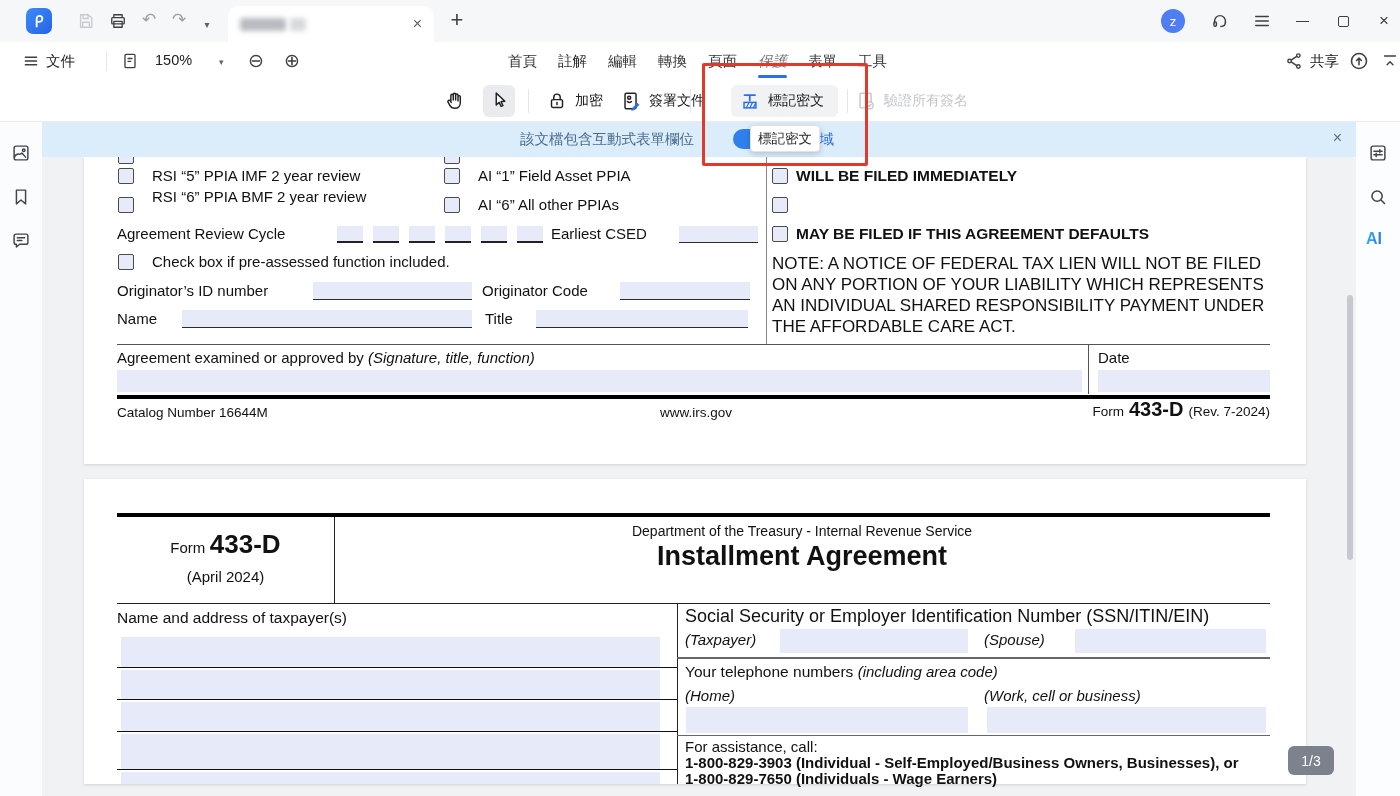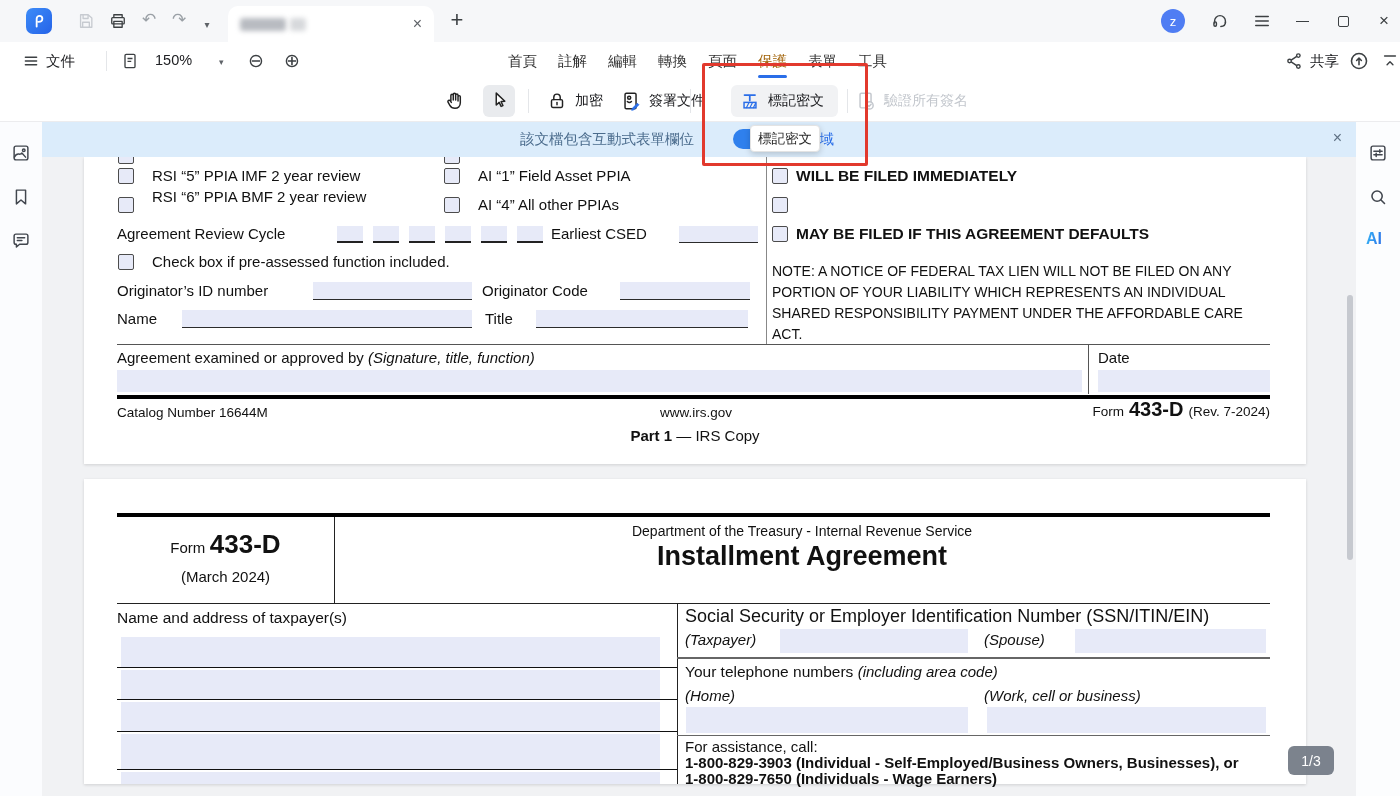--- a/index.html
+++ b/index.html
@@ -22,21 +22,21 @@
   .tab-close { margin-left:auto; color:#5f6368; font-size:16px; line-height:16px; cursor:default; }
   .newtab { position:absolute; left:444px; top:7px; font-size:22px; color:#3c4043; width:26px; text-align:center; }
   .avatar { position:absolute; left:1161px; top:9px; width:24px; height:24px; border-radius:50%;
             background:#4f7df3; color:#fff; font-size:13px; display:flex; align-items:center; justify-content:center; }
   .winbtn { position:absolute; top:9px; width:24px; height:24px; display:flex; align-items:center; justify-content:center; color:#3c4043; }
 
   
   .menubar { position:absolute; left:0; top:42px; width:1400px; height:38px; background:#fff; }
   .mb-txt { font-size:14.5px; color:#202124; }
   .mtab { position:relative; height:38px; display:flex; align-items:center; font-size:14.5px; color:#333; padding:0 0; }
-  .mtab.active { color:#a16207; }
+  .mtab.active { color:#737373;font-style:italic; }
   .mtab .tabline { position:absolute; left:0; right:0; bottom:2px; height:3px; border-radius:2px; background:#2a6ee8; }
   .vdiv { position:absolute; width:1px; background:#e4e6e9; }
 
   
   .toolbar { position:absolute; left:0; top:80px; width:1400px; height:42px; background:#fff; border-bottom:1px solid #ececee; }
   .tool { position:absolute; top:0; height:42px; display:flex; align-items:center; gap:7px; font-size:14px; color:#202124; }
   .tool.dis { color:#c3c7cd; }
   .tool-ic { width:22px; height:22px; }
   .selbox { position:absolute; left:483px; top:5px; width:32px; height:32px; background:#e9ebee; border-radius:6px; }
   .redactbg { position:absolute; left:731px; top:5px; width:107px; height:32px; background:#f1f2f4; border-radius:6px; }
@@ -306,21 +306,21 @@
       <div class="cb" style="left:360px;top:-9px"></div>
 
       <div class="cb" style="left:34px;top:11px"></div>
       <div class="t15" style="left:68px;top:10px">RSI “5” PPIA IMF 2 year review</div>
       <div class="cb" style="left:360px;top:11px"></div>
       <div class="t15" style="left:394px;top:10px">AI “1” Field Asset PPIA</div>
 
       <div class="cb" style="left:34px;top:40px"></div>
       <div class="t15" style="left:68px;top:31px">RSI “6” PPIA BMF 2 year review</div>
       <div class="cb" style="left:360px;top:40px"></div>
-      <div class="t15" style="left:394px;top:39px">AI “4” All other PPIAs</div>
+      <div class="t15" style="left:394px;top:39px">AI “6” All other PPIAs</div>
 
       <div class="t15" style="left:33px;top:68px">Agreement Review Cycle</div>
       <div class="cyc" style="left:253px;top:69px"></div>
       <div class="cyc" style="left:289px;top:69px"></div>
       <div class="cyc" style="left:325px;top:69px"></div>
       <div class="cyc" style="left:361px;top:69px"></div>
       <div class="cyc" style="left:397px;top:69px"></div>
       <div class="cyc" style="left:433px;top:69px"></div>
       <div class="t15" style="left:467px;top:68px">Earliest CSED</div>
       <div class="fld ul" style="left:595px;top:69px;width:79px;height:17px"></div>
@@ -336,52 +336,48 @@
       <div class="t15" style="left:33px;top:153px">Name</div>
       <div class="fld ul" style="left:98px;top:153px;width:290px;height:18px"></div>
       <div class="t15" style="left:401px;top:153px">Title</div>
       <div class="fld ul" style="left:452px;top:153px;width:212px;height:18px"></div>
 
       <div class="cb" style="left:688px;top:11px"></div>
       <div class="t15b" style="left:712px;top:10px">WILL BE FILED IMMEDIATELY</div>
       <div class="cb" style="left:688px;top:40px"></div>
       <div class="cb" style="left:688px;top:69px"></div>
       <div class="t15b" style="left:712px;top:68px">MAY BE FILED IF THIS AGREEMENT DEFAULTS</div>
-      <div class="t15" style="left:688px;top:104px;width:497px;white-space:normal;font-size:14px;line-height:21px">NOTE: A NOTICE OF FEDERAL TAX LIEN WILL NOT BE FILED ON ANY PORTION OF YOUR LIABILITY WHICH REPRESENTS AN INDIVIDUAL SHARED RESPONSIBILITY PAYMENT UNDER THE AFFORDABLE CARE ACT.</div>
+      <div class="t15" style="left:688px;top:96px;width:497px;white-space:normal;font-size:17px;line-height:21px">NOTE: A NOTICE OF FEDERAL TAX LIEN WILL NOT BE FILED ON ANY PORTION OF YOUR LIABILITY WHICH REPRESENTS AN INDIVIDUAL SHARED RESPONSIBILITY PAYMENT UNDER THE AFFORDABLE CARE ACT.</div>
 
       <div class="vline" style="left:682px;top:0;height:188px;background:#888"></div>
       <div class="hline" style="left:33px;top:187px;width:1153px"></div>
       <div class="t15" style="left:33px;top:192px"><span>Agreement examined or approved by</span> <span class="ti">(Signature, title, function)</span></div>
       <div class="vline" style="left:1004px;top:187px;height:50px"></div>
       <div class="t15" style="left:1014px;top:192px">Date</div>
       <div class="fld" style="left:33px;top:213px;width:965px;height:22px"></div>
       <div class="fld" style="left:1014px;top:213px;width:172px;height:22px"></div>
       <div class="thick" style="left:33px;top:238px;width:1153px"></div>
 
       <div class="t15" style="left:33px;top:247px;font-size:13.5px">Catalog Number 16644M</div>
       <div class="t15" style="left:576px;top:247px;font-size:13.5px">www.irs.gov</div>
       <div class="abs" style="right:36px;top:241px;display:flex;align-items:baseline;gap:5px;color:#111">
         <span style="font-size:13.5px">Form</span>
         <span style="font-size:20px;font-weight:700">433-D</span>
         <span style="font-size:13.5px">(Rev. 7-2024)</span>
       </div>
-      <div class="abs" style="left:0;right:0;top:270px;text-align:center;font-size:15px;color:#111">
-        <span style="font-weight:700">Part 1</span>
-        <span>— IRS Copy</span>
-      </div>
     </div>
 
     <div class="page" style="top:322px;height:305px">
       <div class="thick" style="left:33px;top:34px;width:1153px"></div>
       <div class="vline" style="left:250px;top:38px;height:86px;background:#222"></div>
       <div class="hline" style="left:33px;top:124px;width:1153px;background:#222"></div>
 
       <div class="abs" style="left:33px;top:38px;width:217px;text-align:center;color:#111">
         <div style="margin-top:12px"><span style="font-size:15px">Form</span> <span style="font-size:26px;font-weight:700">433-D</span></div>
-        <div style="font-size:15px;margin-top:8px">(March 2024)</div>
+        <div style="font-size:15px;margin-top:8px">(April 2024)</div>
       </div>
       <div class="abs" style="left:250px;top:38px;width:936px;text-align:center;color:#111">
         <div style="font-size:14px;margin-top:6px">Department of the Treasury - Internal Revenue Service</div>
         <div style="font-size:27px;font-weight:700;margin-top:2px">Installment Agreement</div>
       </div>
 
       <div class="vline" style="left:593px;top:124px;height:181px;background:#222"></div>
 
       <div class="t15" style="left:33px;top:130px;font-size:15.5px">Name and address of taxpayer(s)</div>
       <div class="fld" style="left:37px;top:158px;width:539px;height:30px"></div>

